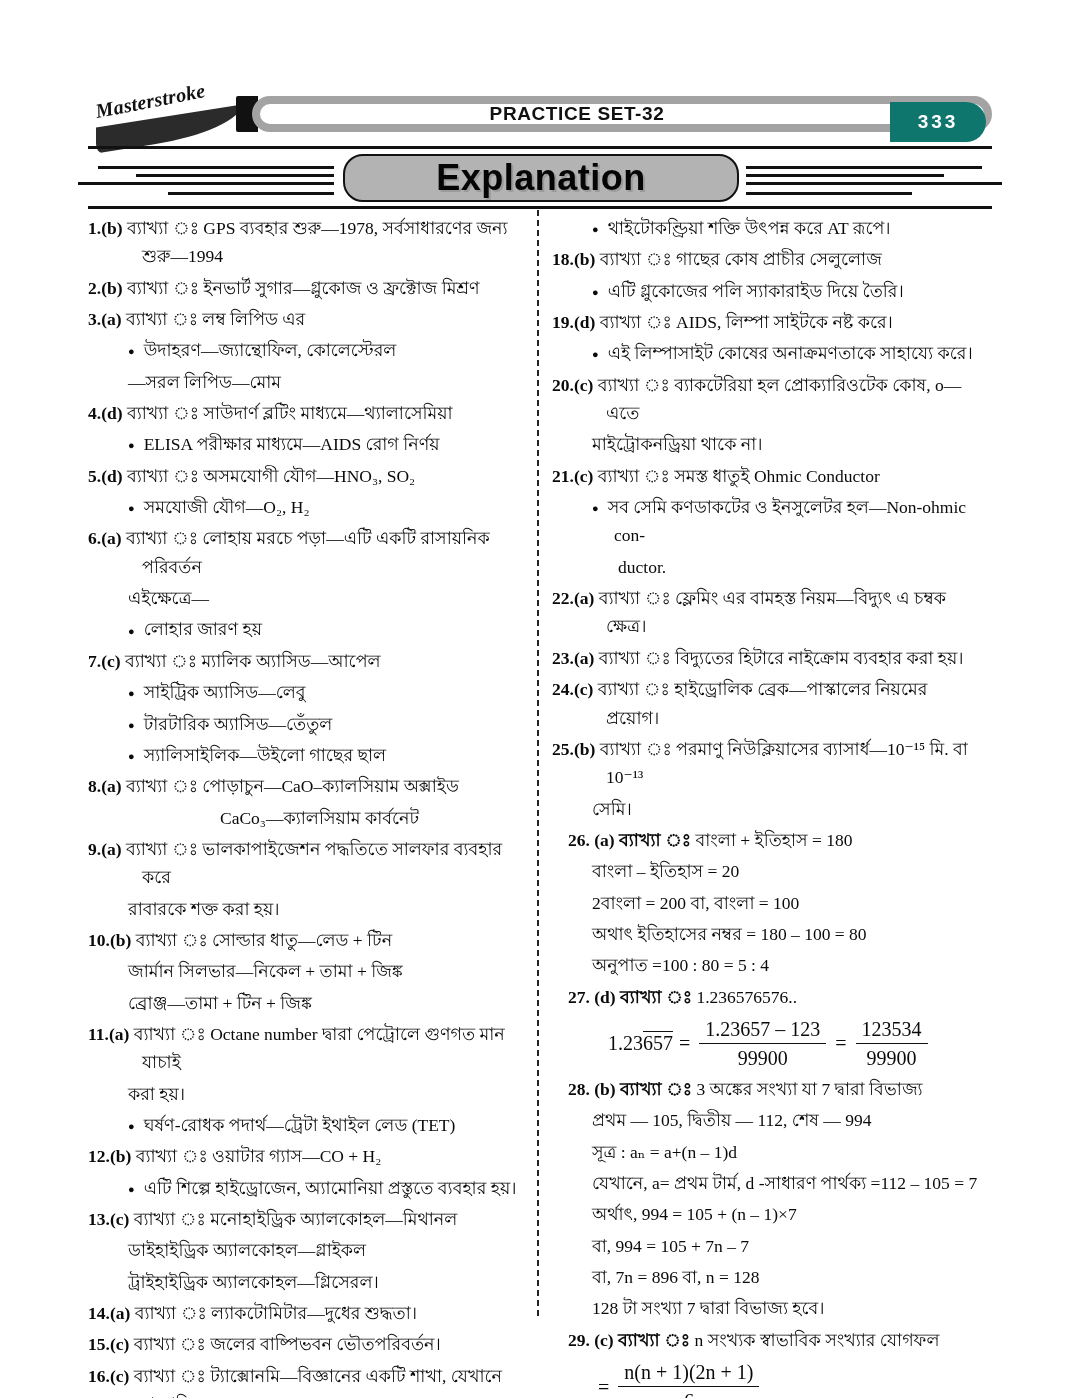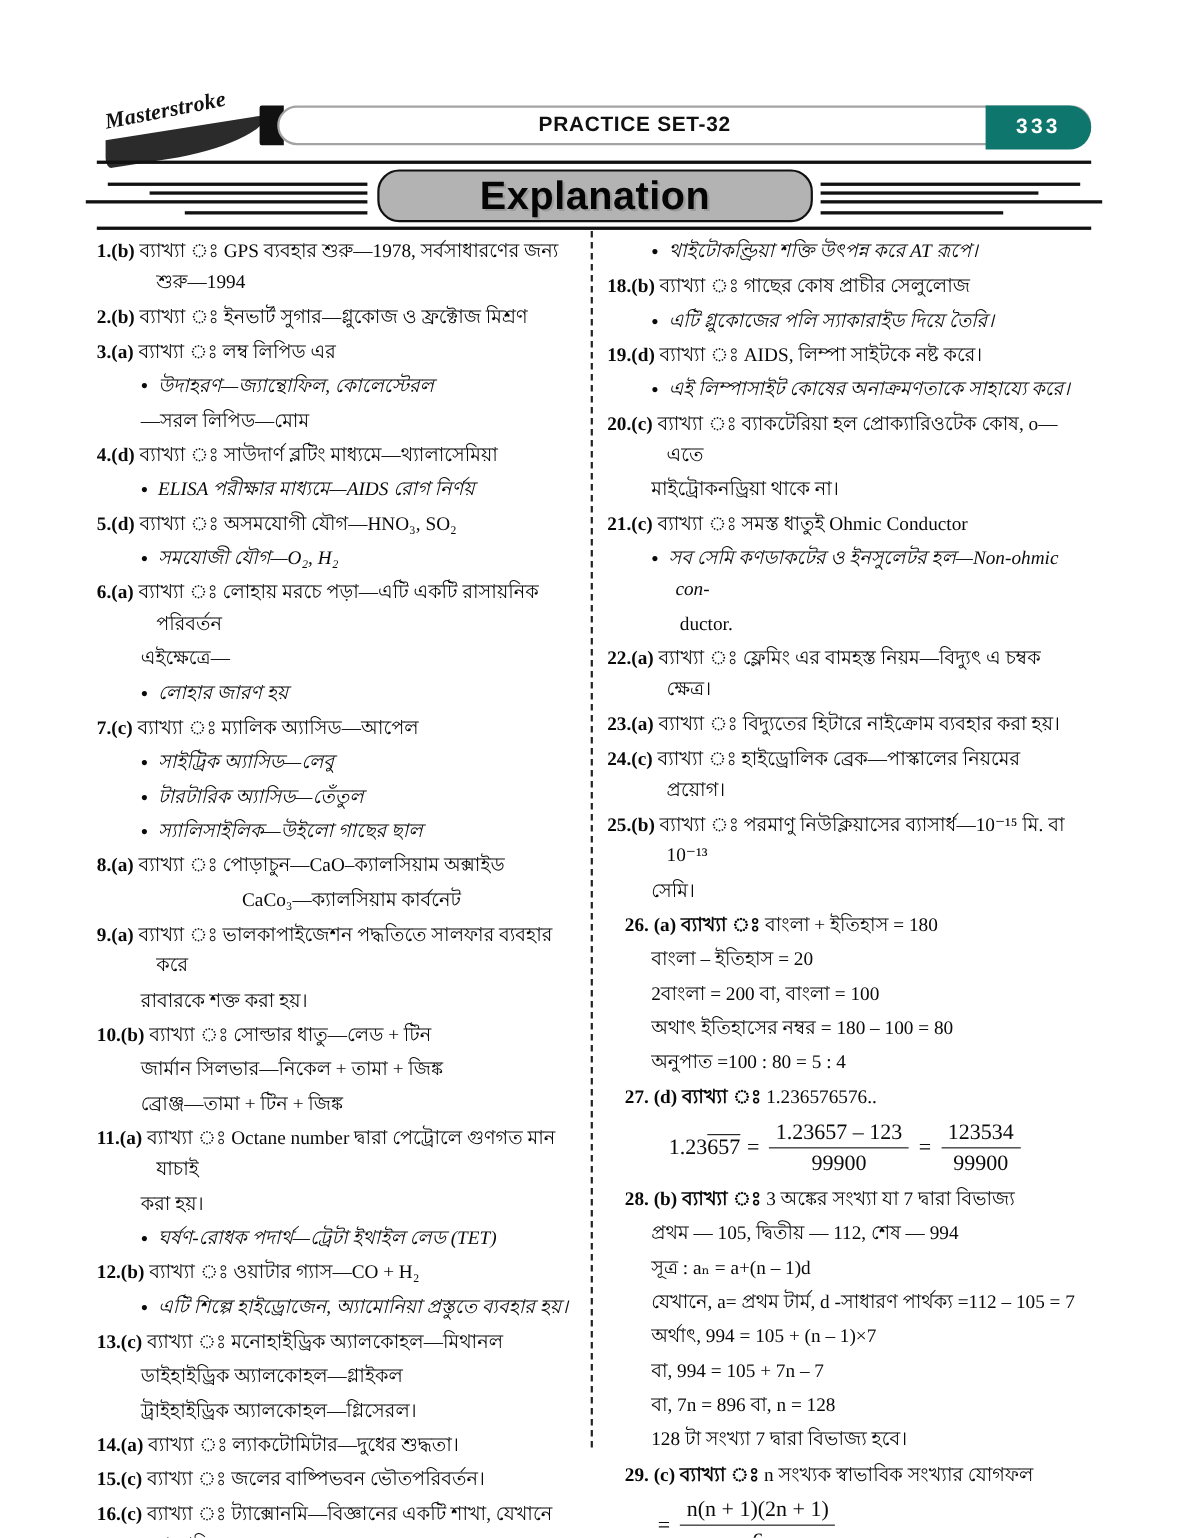--- a/index.html
+++ b/index.html
@@ -25,21 +25,21 @@
     font-style:italic;font-weight:bold;font-size:20px;letter-spacing:.3px;
     transform:rotate(-11deg);transform-origin:left bottom;
     color:#111;white-space:nowrap;
   }
   .logo-blackbar{
     position:absolute;left:148px;top:4px;width:22px;height:36px;background:#111;
     border-radius:2px 0 0 2px;
   }
   .title-bar{
     position:absolute;left:164px;top:4px;right:0;height:36px;
-    border:2px solid #a3a3a3;border-radius:18px;background:#fff;
+    border:8px solid #a3a3a3;border-radius:18px;background:#fff;
     box-sizing:border-box;
   }
   .title-bar-text{
     position:absolute;left:0;right:0;top:50%;transform:translateY(-50%);
     text-align:center;padding-right:90px;
     font-family:"Liberation Sans","DejaVu Sans",sans-serif;
     font-weight:bold;font-size:19px;letter-spacing:.6px;color:#111;
   }
   .page-num-box{
     position:absolute;right:-2px;top:-2px;width:96px;height:40px;
@@ -79,21 +79,21 @@
 
   
   .item{margin:0 0 3px 0;font-size:17.5px;line-height:1.62;}
   .num{font-weight:bold;font-family:"Liberation Serif","DejaVu Serif",serif;}
   .ind1{padding-left:40px;text-indent:0;}
   .ind2{padding-left:66px;}
   .ind-center{padding-left:132px;}
   .hang{padding-left:54px;text-indent:-54px;}
   .hang2{padding-left:62px;text-indent:-62px;}
 
-  .bullet{display:block;padding-left:62px;text-indent:-22px;font-style:italic;}
+  .bullet{display:block;padding-left:62px;text-indent:-22px;}
   .bullet:before{content:"\25CF";font-size:11px;vertical-align:middle;padding-right:9px;}
 
   
   .mathline{display:flex;align-items:center;font-size:20px;margin:6px 0 4px 0;}
   .mathline.i1{padding-left:56px;}
   .mathline.i2{padding-left:40px;}
   .op{padding:0 6px;}
   .frac{display:inline-flex;flex-direction:column;align-items:center;vertical-align:middle;margin:0 3px;}
   .frac .nu{padding:0 6px 1px 6px;border-bottom:1.6px solid #111;line-height:1.25;white-space:nowrap;}
   .frac .de{padding:2px 6px 0 6px;line-height:1.25;white-space:nowrap;}

